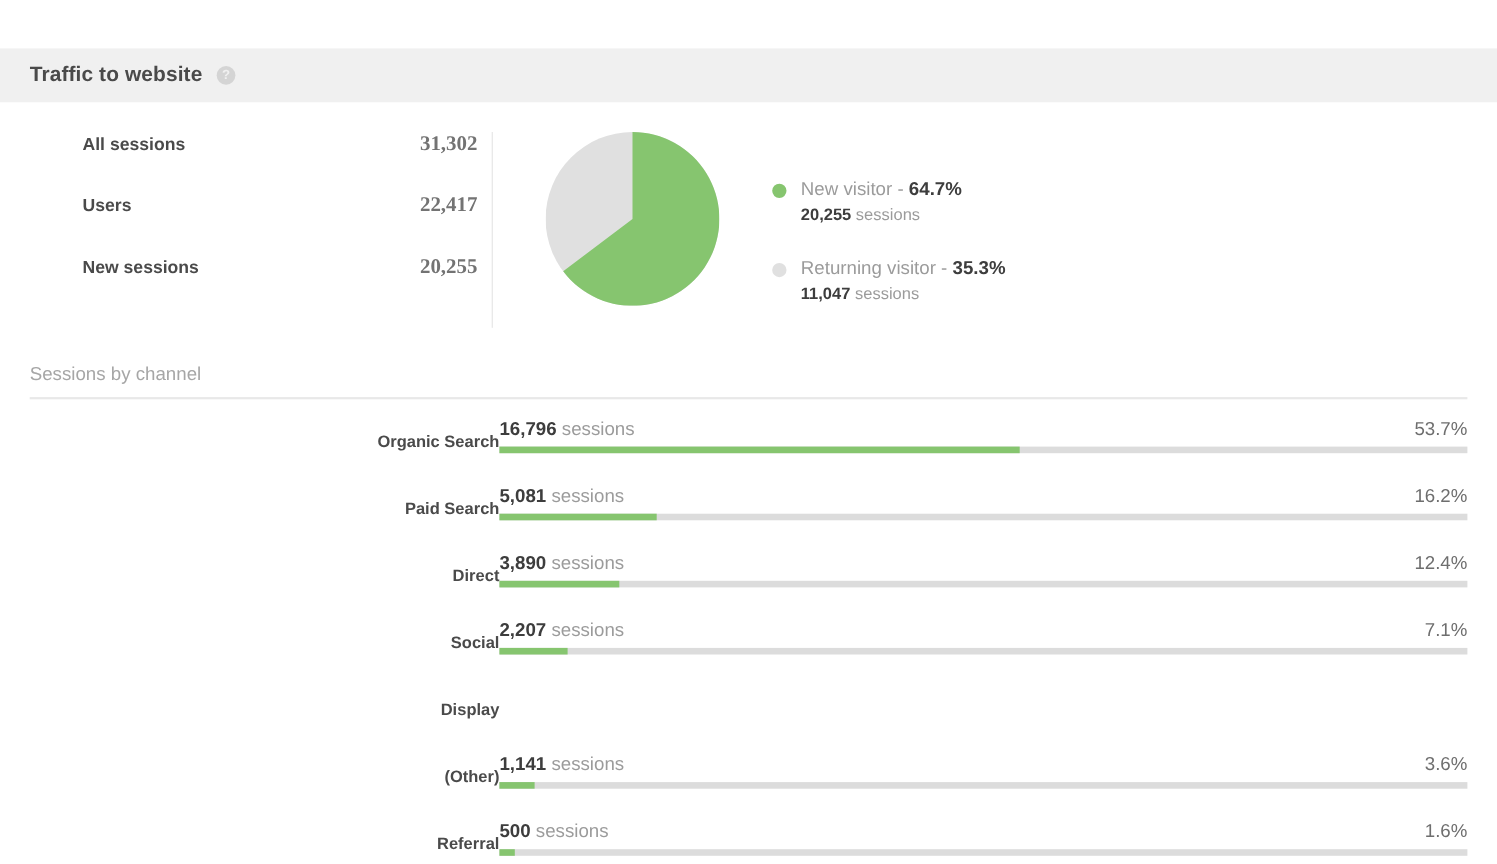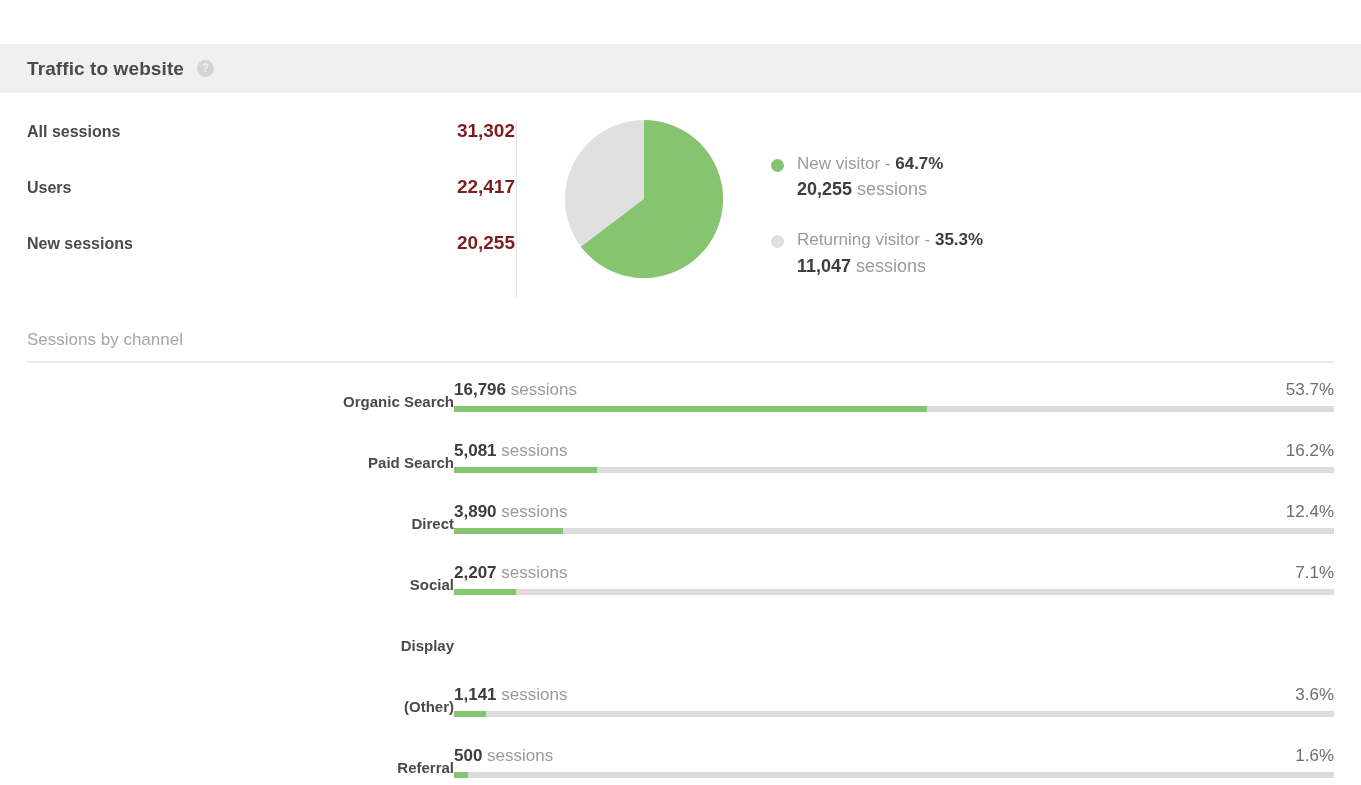--- a/index.html
+++ b/index.html
@@ -47,43 +47,45 @@
     user-select: none;
   }
 
   
   .summary-row {
     display: flex;
     align-items: flex-start;
     padding-top: 27px;
   }
   .stats-col {
-    width: 517px;
+    width: 400px;
     box-sizing: border-box;
     padding-left: 27px;
-    padding-right: 1px;
+    padding-right: 13px;
     border-right: 1px solid #e4e4e4;
     min-height: 178px;
+    margin-left: 48px;
   }
   .stat-line {
     display: flex;
     justify-content: space-between;
     align-items: baseline;
     margin-bottom: 34px;
   }
   .stat-line:last-child { margin-bottom: 0; }
   .stat-label {
     font-size: 16px;
     font-weight: bold;
     color: #4a4a4a;
   }
   .stat-value {
     font-size: 19px;
     font-weight: bold;
-    color: #7f1d1d;
+    color: #737373;
+    font-family: Liberation Serif, serif;
   }
 
   .pie-col {
     display: flex;
     align-items: flex-end;
     padding-left: 48px;
     padding-top: 0px;
   }
   .pie-wrap {
     width: 158px;
@@ -109,21 +111,21 @@
     flex: 0 0 auto;
   }
   .legend-text { line-height: 1.35; }
   .legend-top {
     font-size: 17px;
     color: #9b9b9b;
     white-space: nowrap;
   }
   .legend-top b { color: #3d3d3d; font-weight: bold; }
   .legend-sub {
-    font-size: 18px;
+    font-size: 15px;
     color: #9b9b9b;
     margin-top: 2px;
     white-space: nowrap;
   }
   .legend-sub b { color: #3d3d3d; font-weight: bold; }
 
   
   .section {
     margin-top: 32px;
     padding: 0 27px;

